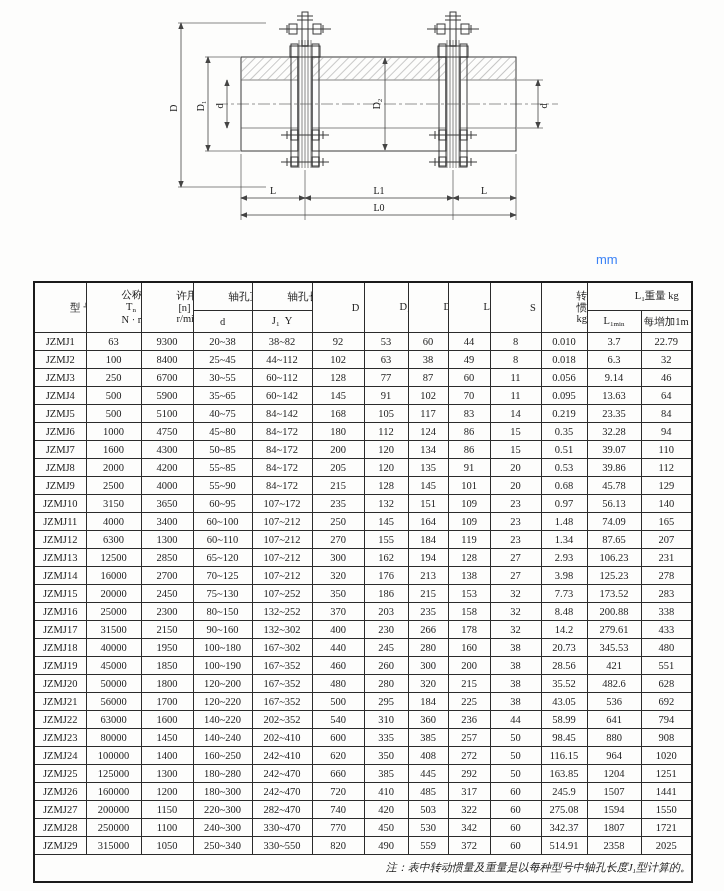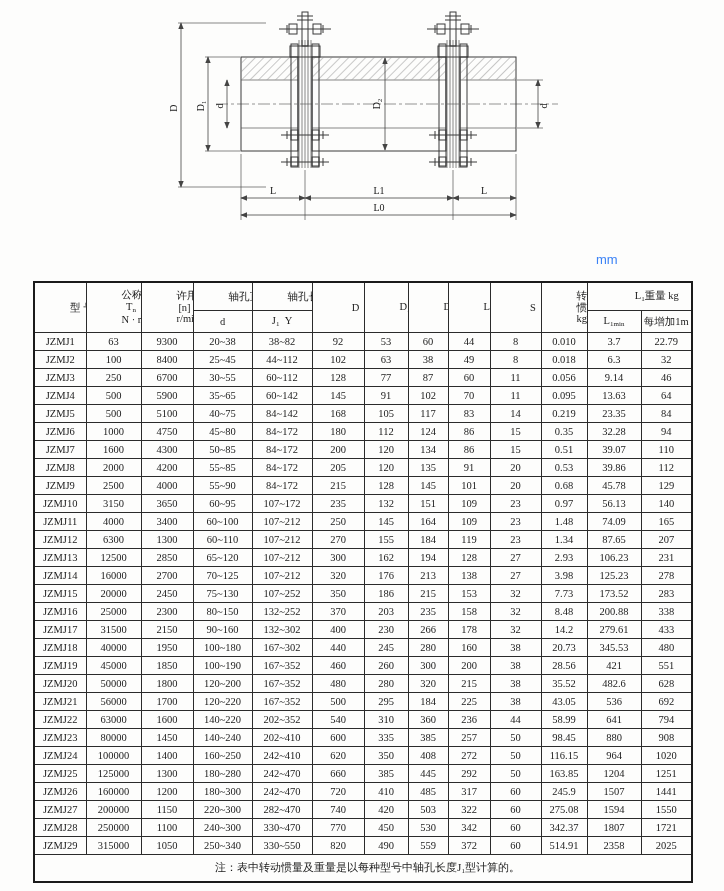--- a/index.html
+++ b/index.html
@@ -34,21 +34,21 @@
 
   
   .tbl-wrap{position:absolute;left:33px;top:281px;}
   table{border-collapse:collapse;table-layout:fixed;width:658px;
         font-size:10.5px;line-height:1.12;border:2px solid #1b1b1b;}
   th,td{border:1px solid #2b2b2b;text-align:center;vertical-align:middle;
         padding:0;font-weight:normal;white-space:nowrap;overflow:hidden;}
   thead tr.h1 th{height:27px;padding-left:35px;}
   thead tr.h2 th{height:21px;}
   tbody tr{height:18px;margin-left:24px;}
-  tfoot td{height:26px;text-align:center;padding-left:9px;font-size:11px;}
+  tfoot td{height:26px;text-align:right;padding-left:9px;font-size:11px;font-style:italic;}
   .sb{font-size:7px;vertical-align:-2px;letter-spacing:0;}
   .hline{display:block;}
 </style>
 </head>
 <body>
 <div class="page">
 
 <div class="drawing">
 <svg viewBox="0 0 396 226" width="396" height="226">
   <defs>

